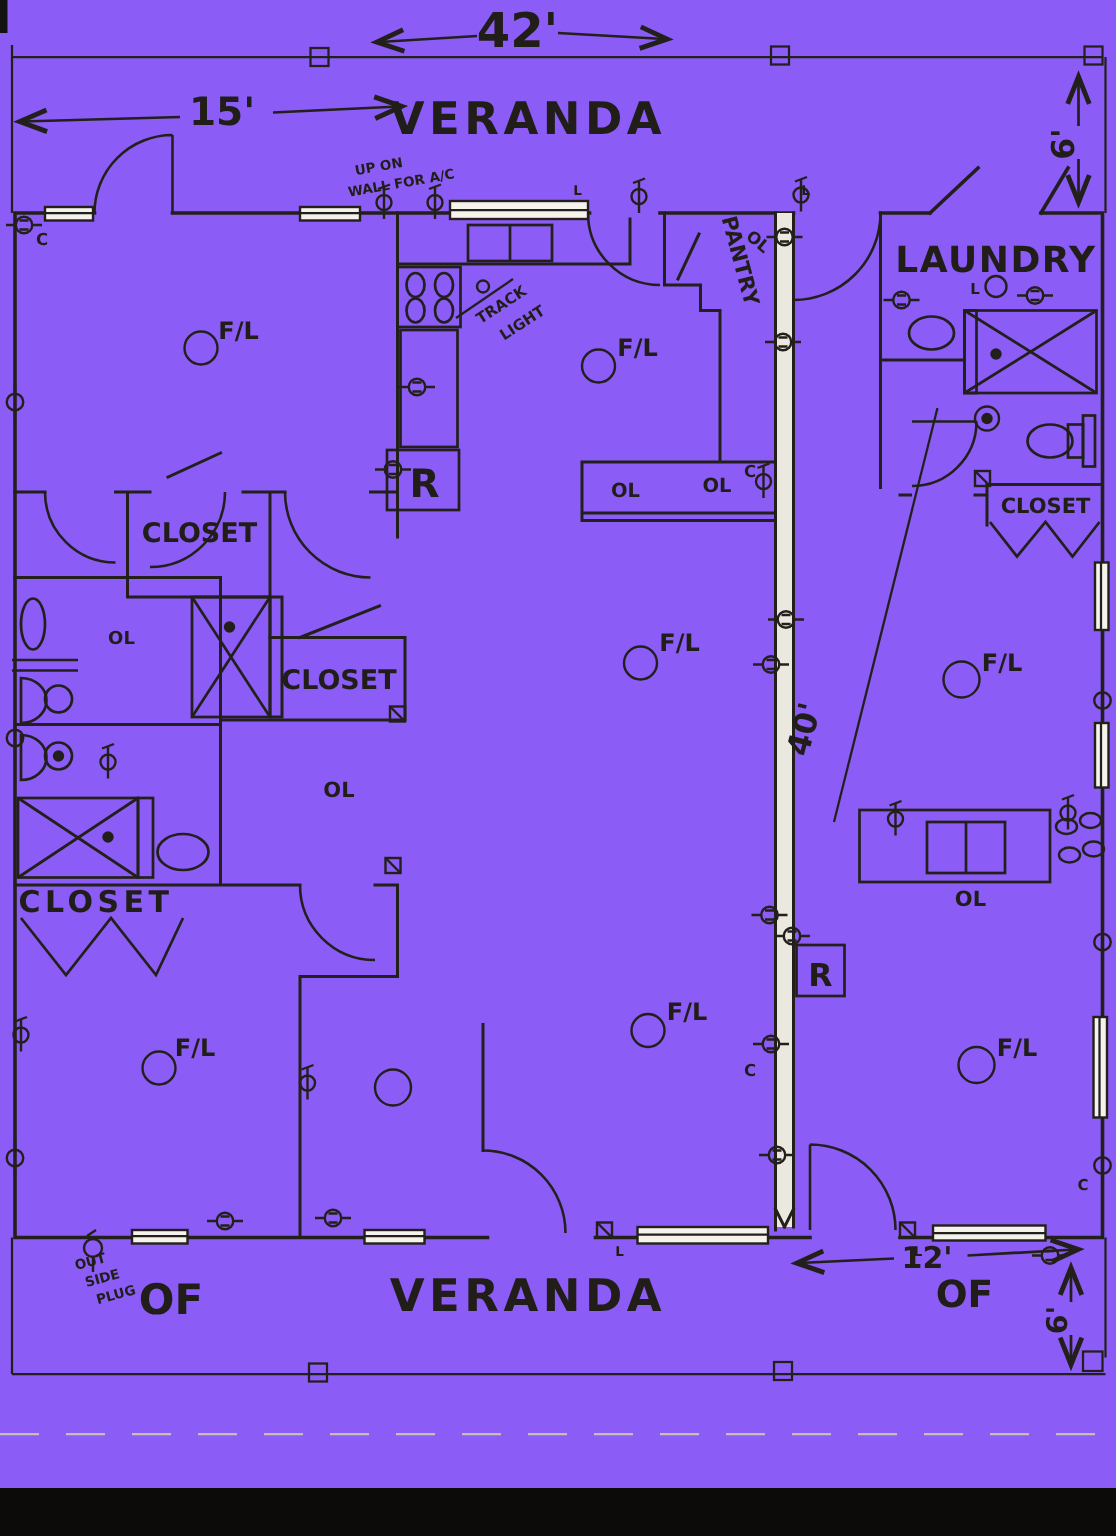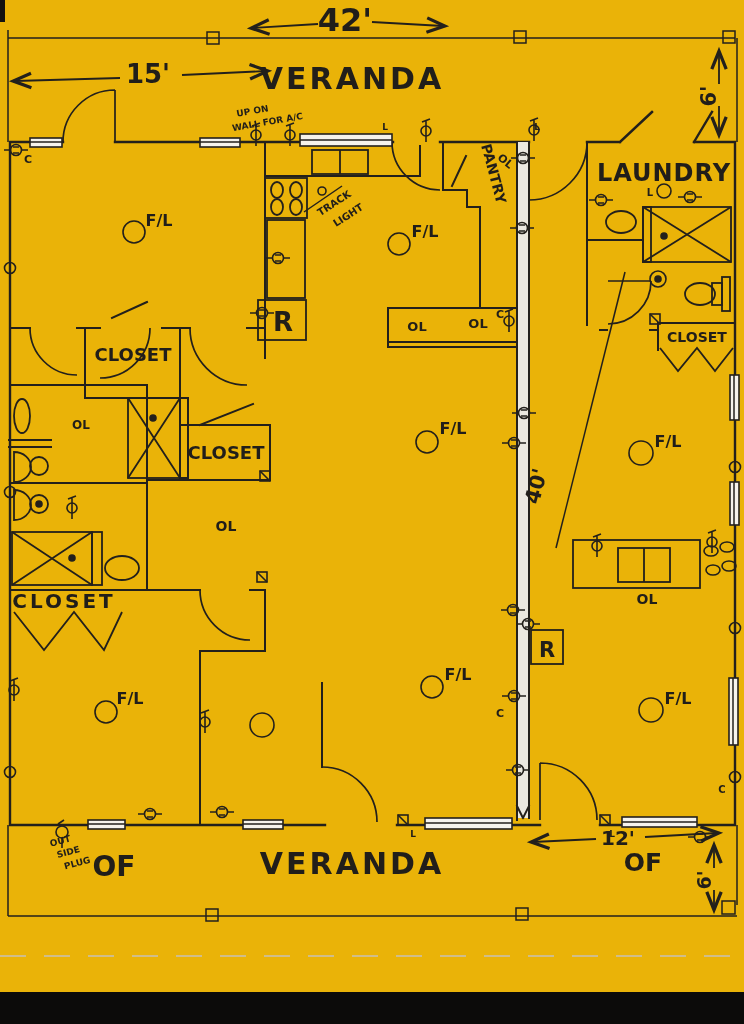--- a/index.html
+++ b/index.html
@@ -1,16 +1,16 @@
 <!DOCTYPE html>
 <html><head>
 <meta charset="utf-8">
 <style>
   html,body{margin:0;padding:0;background:#e9e7e1;}
-  #page{position:relative;width:744px;height:1024px;background:#eab308;overflow:hidden;
+  #page{position:relative;width:744px;height:1024px;background:#8b5cf6;overflow:hidden;
         font-family:"DejaVu Sans",sans-serif;}
   svg{position:absolute;left:0;top:0;}
   .wall{stroke:#23201c;stroke-width:2.4;fill:none;stroke-linecap:square;}
   .iwall{stroke:#23201c;stroke-width:2;fill:none;stroke-linecap:square;}
   .thin{stroke:#23201c;stroke-width:1.5;fill:none;}
   .door{stroke:#23201c;stroke-width:1.7;fill:none;}
   .fix{stroke:#23201c;stroke-width:1.8;fill:none;}
   .win{stroke:#23201c;stroke-width:1.6;fill:#f6f3ec;}
   .dim{stroke:#23201c;stroke-width:1.8;fill:none;}
   .lbl{fill:#211e1a;font-weight:700;}

